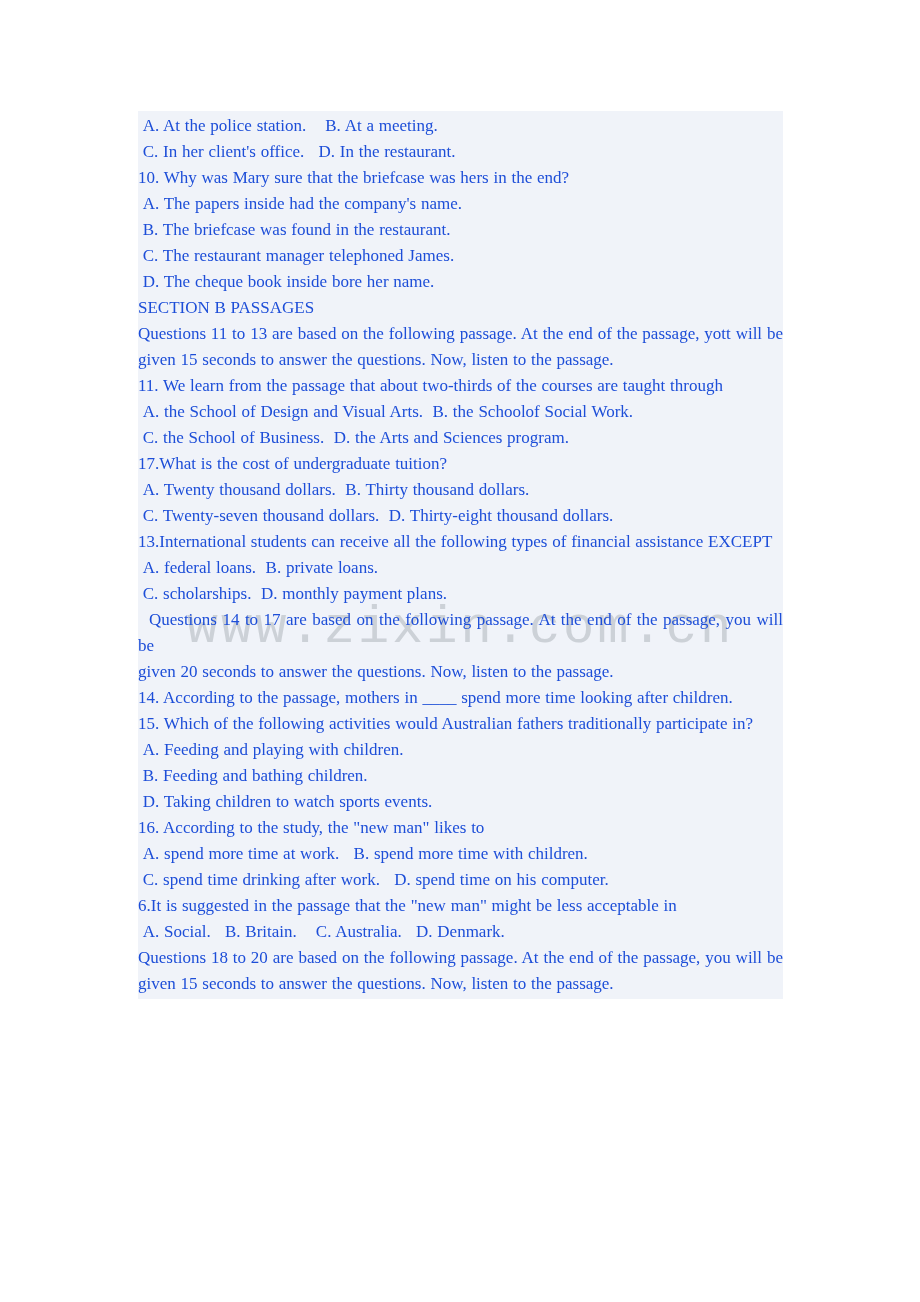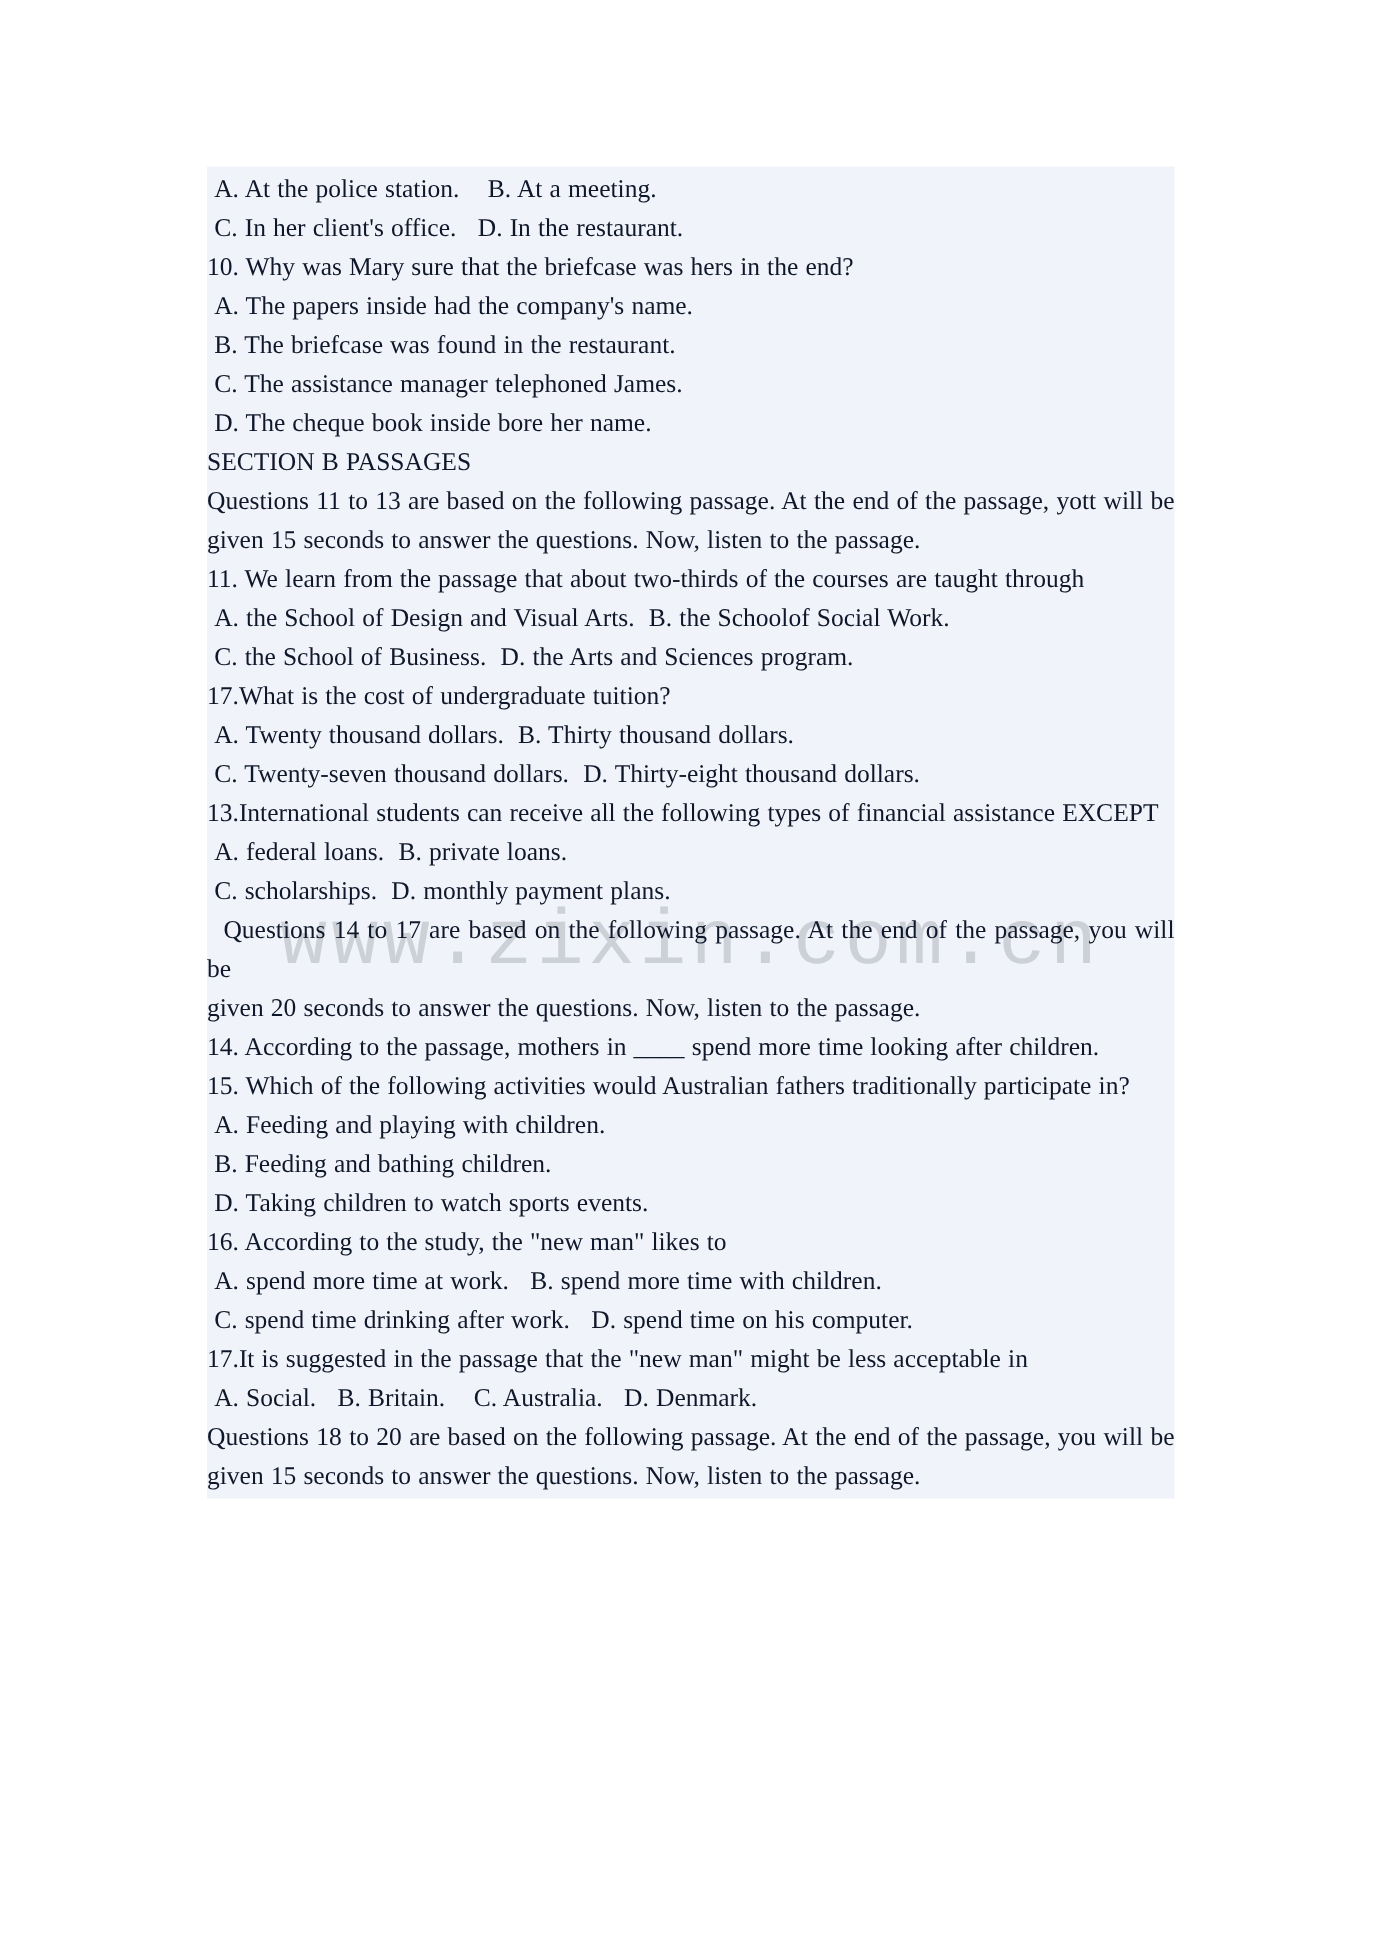--- a/index.html
+++ b/index.html
@@ -21,21 +21,21 @@
     top: 111px;
     width: 645px;
     background: #f0f3f9;
     padding: 2px 0;
   }
   .para {
     position: relative;
     z-index: 2;
     font-size: 17px;
     line-height: 26px;
-    color: #0f172a;
+    color: #1d4ed8;
     text-align: justify;
     white-space: pre-wrap;
     word-spacing: 0.5px;
   }
   .watermark {
     position: absolute;
     z-index: 1;
     top: 488px;
     left: 50%;
     transform: translateX(-50%);
@@ -53,21 +53,21 @@
 
 <div class="page">
   <div class="content">
     <div class="watermark">www.zixin.com.cn</div>
 
   <div class="para"> A. At the police station.    B. At a meeting.</div>
       <div class="para"> C. In her client's office.   D. In the restaurant.</div>
       <div class="para">10. Why was Mary sure that the briefcase was hers in the end?</div>
       <div class="para"> A. The papers inside had the company's name.</div>
       <div class="para"> B. The briefcase was found in the restaurant.</div>
-      <div class="para"> C. The assistance manager telephoned James.</div>
+      <div class="para"> C. The restaurant manager telephoned James.</div>
       <div class="para"> D. The cheque book inside bore her name.</div>
       <div class="para">SECTION B PASSAGES</div>
       <div class="para">Questions 11 to 13 are based on the following passage. At the end of the passage, yott will be given 15 seconds to answer the questions. Now, listen to the passage.</div>
       <div class="para">11. We learn from the passage that about two-thirds of the courses are taught through</div>
       <div class="para"> A. the School of Design and Visual Arts.  B. the Schoolof Social Work.</div>
       <div class="para"> C. the School of Business.  D. the Arts and Sciences program.</div>
       <div class="para">17.What is the cost of undergraduate tuition?</div>
       <div class="para"> A. Twenty thousand dollars.  B. Thirty thousand dollars.</div>
       <div class="para"> C. Twenty-seven thousand dollars.  D. Thirty-eight thousand dollars.</div>
       <div class="para">13.International students can receive all the following types of financial assistance EXCEPT</div>
@@ -76,17 +76,17 @@
       <div class="para">  Questions 14 to 17 are based on the following passage. At the end of the passage, you will be</div>
       <div class="para">given 20 seconds to answer the questions. Now, listen to the passage.</div>
       <div class="para">14. According to the passage, mothers in ____ spend more time looking after children.</div>
       <div class="para">15. Which of the following activities would Australian fathers traditionally participate in?</div>
       <div class="para"> A. Feeding and playing with children.</div>
       <div class="para"> B. Feeding and bathing children.</div>
       <div class="para"> D. Taking children to watch sports events.</div>
       <div class="para">16. According to the study, the "new man" likes to</div>
       <div class="para"> A. spend more time at work.   B. spend more time with children.</div>
       <div class="para"> C. spend time drinking after work.   D. spend time on his computer.</div>
-      <div class="para">17.It is suggested in the passage that the "new man" might be less acceptable in</div>
+      <div class="para">6.It is suggested in the passage that the "new man" might be less acceptable in</div>
       <div class="para"> A. Social.   B. Britain.    C. Australia.   D. Denmark.</div>
       <div class="para">Questions 18 to 20 are based on the following passage. At the end of the passage, you will be given 15 seconds to answer the questions. Now, listen to the passage.</div>
     </div>
 </div>
 
 </body></html>

